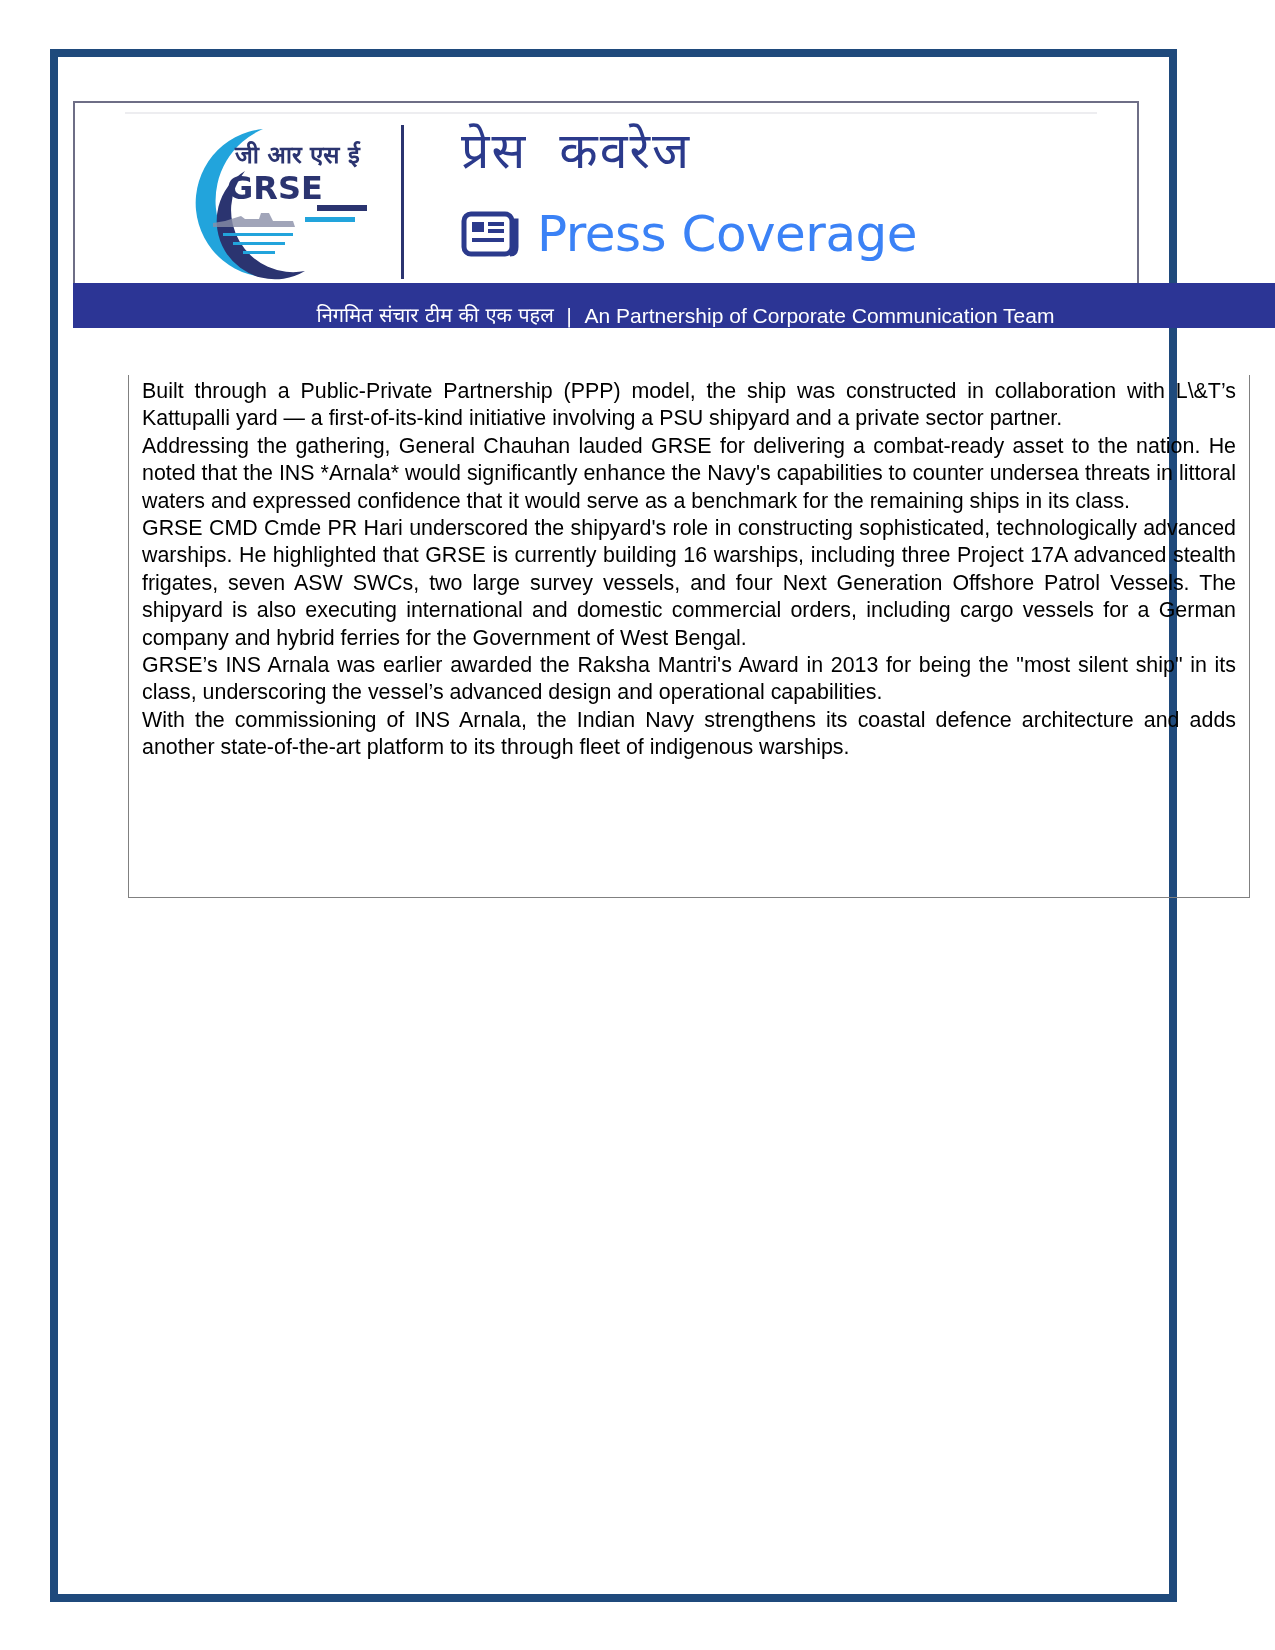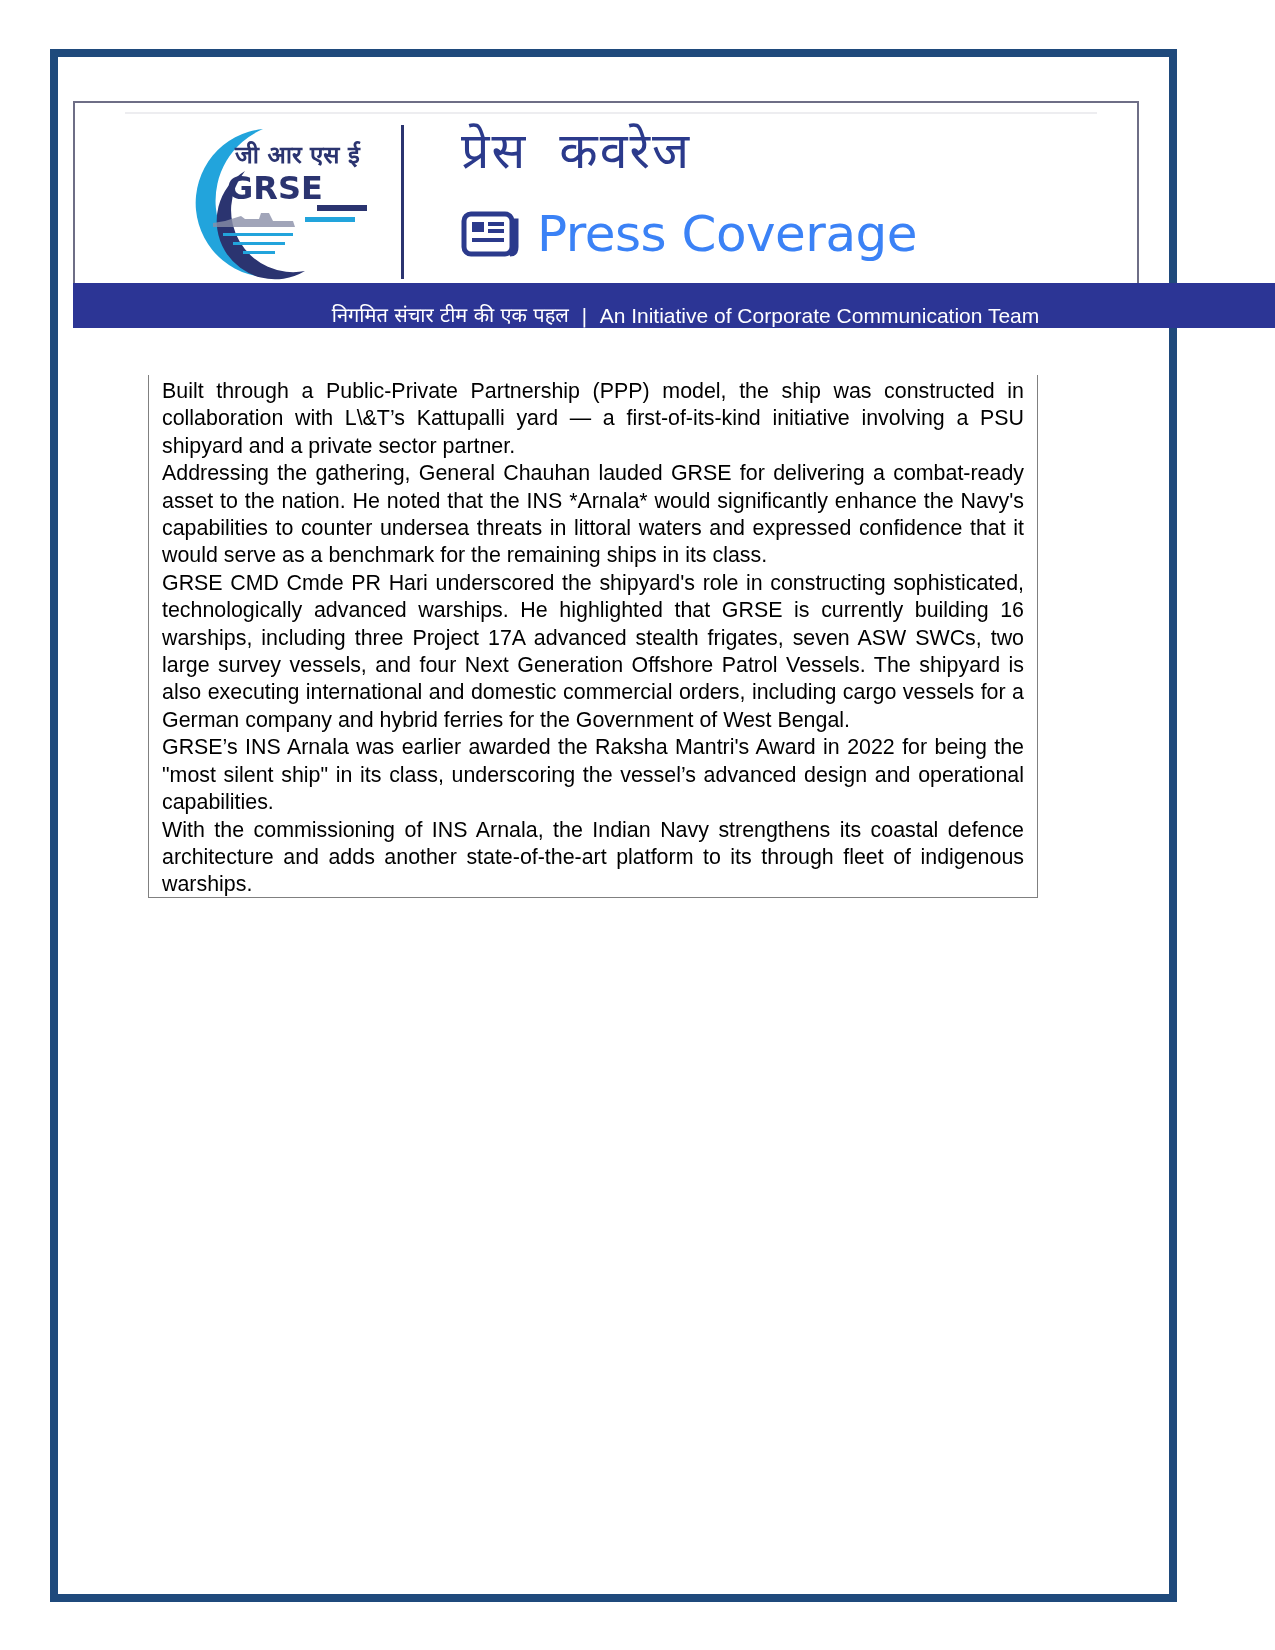--- a/index.html
+++ b/index.html
@@ -33,24 +33,23 @@
     }
     .banner-bar {
       position: absolute; left: 73px; top: 283px; width: 1225px; height: 45px;
       background: #2c3595; display: flex; align-items: flex-end; justify-content: center;
       color: #ffffff; font-family: "DejaVu Sans", sans-serif; font-size: 20px;
     }
     .banner-bar .sep { margin: 0 12px; }
     .bar-hi { font-family: "DejaVu Serif", serif; font-size: 20px; }
     .bar-en { font-family: "Liberation Sans", sans-serif; font-size: 21px; }
     .article-box {
-      position: absolute; left: 128px; top: 375px; width: 890px; height: 523px;
+      position: absolute; left: 128px; top: 375px; width: 1122px; height: 523px;
       border: 1px solid #808080; border-top: none; box-sizing: border-box;
       padding: 0 13px 8px 13px;
-      margin-left: 20px;
     }
     .article-box p {
       margin: 0; font-family: "Liberation Sans", sans-serif; font-size: 21.4px; line-height: 27.4px;
       color: #000; text-align: justify;
     }
     .article-box p:first-child { padding-top: 3px; }
   </style>
 </head>
 <body>
 
@@ -90,22 +89,22 @@
       <rect x="27" y="20" width="16" height="4" fill="#2b3a8c"></rect>
       <rect x="11" y="29" width="32" height="4" fill="#2b3a8c"></rect>
     </svg>
     <span class="title-en">Press Coverage</span>
   </div>
 </div>
 
 <div class="banner-bar">
   <span class="bar-hi">निगमित संचार टीम की एक पहल</span>
   <span class="sep">|</span>
-  <span class="bar-en">An Initiative of Corporate Communication Team</span>
+  <span class="bar-en">An Partnership of Corporate Communication Team</span>
 </div>
 
 <div class="article-box">
   <p>Built through a Public-Private Partnership (PPP) model, the ship was constructed in collaboration with L\&amp;T’s Kattupalli yard — a first-of-its-kind initiative involving a PSU shipyard and a private sector partner.</p>
   <p>Addressing the gathering, General Chauhan lauded GRSE for delivering a combat-ready asset to the nation. He noted that the INS *Arnala* would significantly enhance the Navy's capabilities to counter undersea threats in littoral waters and expressed confidence that it would serve as a benchmark for the remaining ships in its class.</p>
   <p>GRSE CMD Cmde PR Hari underscored the shipyard's role in constructing sophisticated, technologically advanced warships. He highlighted that GRSE is currently building 16 warships, including three Project 17A advanced stealth frigates, seven ASW SWCs, two large survey vessels, and four Next Generation Offshore Patrol Vessels. The shipyard is also executing international and domestic commercial orders, including cargo vessels for a German company and hybrid ferries for the Government of West Bengal.</p>
-  <p>GRSE’s INS Arnala was earlier awarded the Raksha Mantri's Award in 2022 for being the "most silent ship" in its class, underscoring the vessel’s advanced design and operational capabilities.</p>
+  <p>GRSE’s INS Arnala was earlier awarded the Raksha Mantri's Award in 2013 for being the "most silent ship" in its class, underscoring the vessel’s advanced design and operational capabilities.</p>
   <p>With the commissioning of INS Arnala, the Indian Navy strengthens its coastal defence architecture and adds another state-of-the-art platform to its through fleet of indigenous warships.</p>
 </div>
 
 </body></html>

